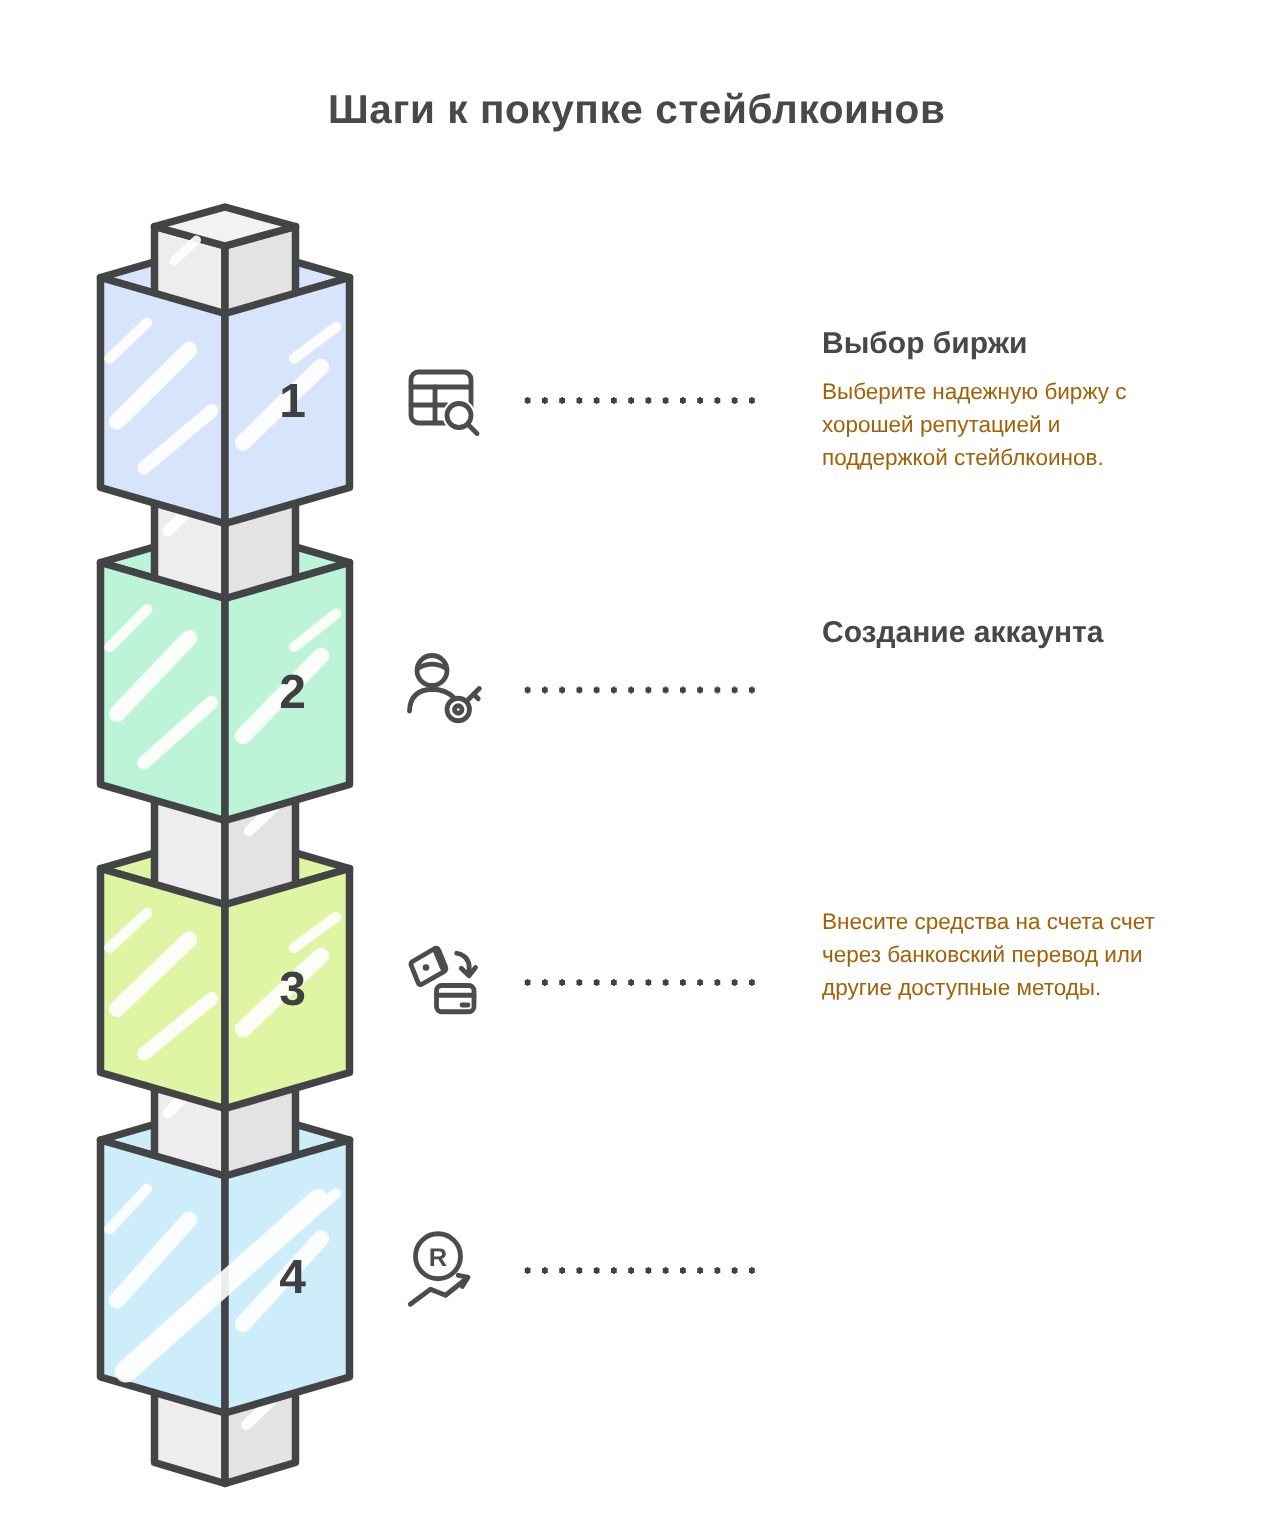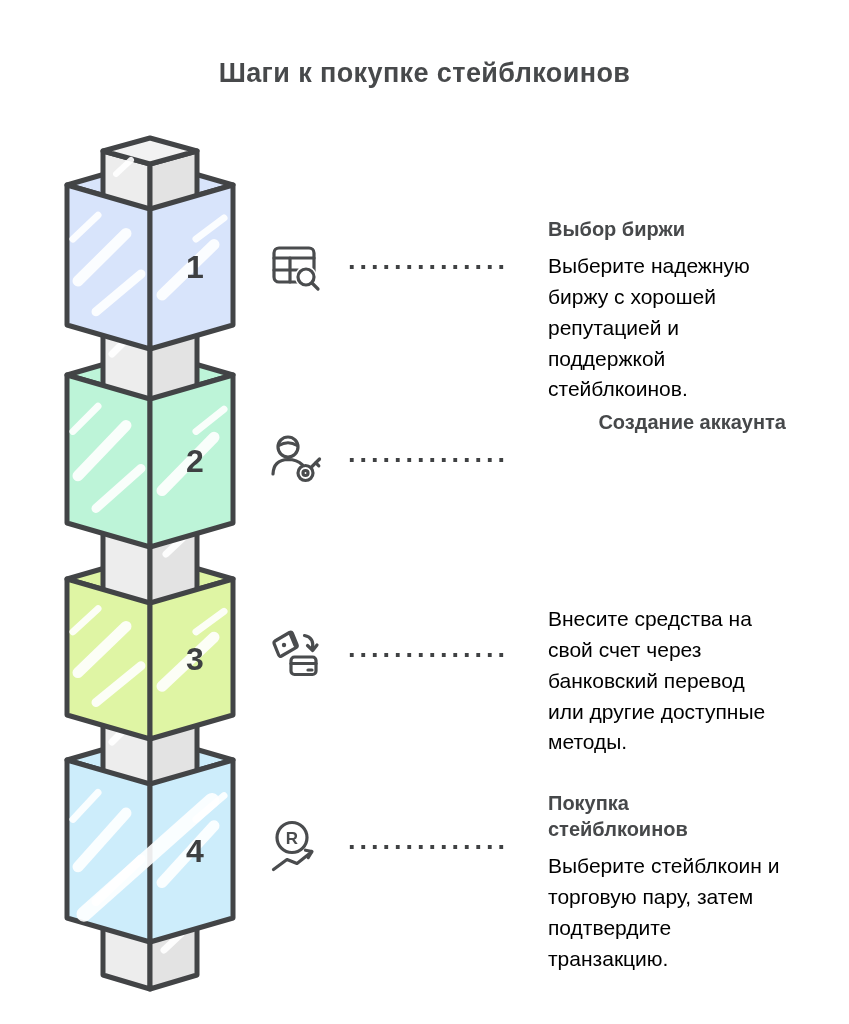--- a/index.html
+++ b/index.html
@@ -41,21 +41,21 @@
     background-image:radial-gradient(circle 2.2px, #3f4143 97%, transparent 100%);
     background-size:11.5px 6px; background-repeat:repeat-x;
     background-position:left center;
   }
   .step-text { position:absolute; left:548px; width:238px; }
   .step-title {
     font-size:20px; font-weight:bold; color:#46484a;
     margin:0 0 9px 0; line-height:1.3;
   }
   .w-narrow { max-width:185px; }
-  .step-desc { font-size:21px; color:#000000; line-height:1.47; margin:0; }
+  .step-desc { font-size:15px; color:#a16207; line-height:1.47; margin:0; }
 </style>
 </head>
 <body>
 
 <div class="canvas">
 
   <h1 class="title">Шаги к покупке стейблкоинов</h1>
 
   <svg id="column-svg" class="column-svg" width="300" height="1024" viewBox="0 0 300 1024">
     <g id="cube-tops">
@@ -144,53 +144,49 @@
         <circle cx="28" cy="22" r="10"></circle>
         <path d="M 18.8 20.5 Q 28 15 37.2 20.5"></path>
         <path d="M 13 49 Q 13.5 35 28 34.5 Q 37 34.5 42.5 40"></path>
         <circle cx="45.5" cy="48" r="7.5"></circle>
         <circle cx="45.5" cy="48" r="2.5"></circle>
         <path d="M 51 42.5 L 59.5 34"></path>
         <path d="M 55.8 37.8 L 58.8 40.8"></path>
       </svg>
     </div>
     <div class="dots"></div>
-    <div class="step-text" style="top:-16px;text-align:right;">
+    <div class="step-text" style="top:-16px;">
       <p class="step-title">Создание аккаунта</p>
     </div>
   </div>
 
   <div class="step" style="top:608px;">
     <div class="icon-box">
       <svg width="70" height="70" viewBox="0 0 70 70">
         <path d="M 15 21 L 29.5 12.5 Q 31.5 11.5 32.5 13.5 L 37 24.5 Q 37.8 26.5 36 27.7 L 21.5 36 Q 19.5 37 18.7 35 L 14.2 23.8 Q 13.5 22 15 21 Z"></path>
         <path d="M 30 13.5 L 35 25.5"></path>
         <circle class="dot" cx="24" cy="25" r="2.2"></circle>
         <path d="M 44.5 15.5 Q 54.5 17.5 52.5 29"></path>
         <path d="M 47.5 25.5 L 52.7 30.5 L 57 25"></path>
         <rect x="31" y="37" width="25" height="17.5" rx="3.5"></rect>
         <line x1="31" y1="43.5" x2="56" y2="43.5"></line>
         <line x1="48" y1="50" x2="52" y2="50"></line>
       </svg>
     </div>
     <div class="dots"></div>
     <div class="step-text" style="top:-16px;">
-      <p class="step-desc">Внесите средства на свой счет через банковский перевод или другие доступные методы.</p>
+      <p class="step-desc">Внесите средства на счета счет через банковский перевод или другие доступные методы.</p>
     </div>
   </div>
 
   <div class="step" style="top:800px;">
     <div class="icon-box">
       <svg width="70" height="70" viewBox="0 0 70 70">
         <circle cx="32" cy="25.5" r="15"></circle>
         <text class="icon-letter" x="32" y="26.5">R</text>
         <path d="M 13.5 57.5 L 27 47.5 L 37 51.5 L 51.5 40"></path>
         <path d="M 52 39.5 L 45.5 38.2 M 52 39.5 L 48.2 45.6"></path>
       </svg>
     </div>
     <div class="dots"></div>
-    <div class="step-text" style="top:-22px;">
-      <p class="step-title w-narrow">Покупка стейблкоинов</p>
-      <p class="step-desc">Выберите стейблкоин и торговую пару, затем подтвердите транзакцию.</p>
-    </div>
   </div>
 
 </div>
 
 </body></html>

